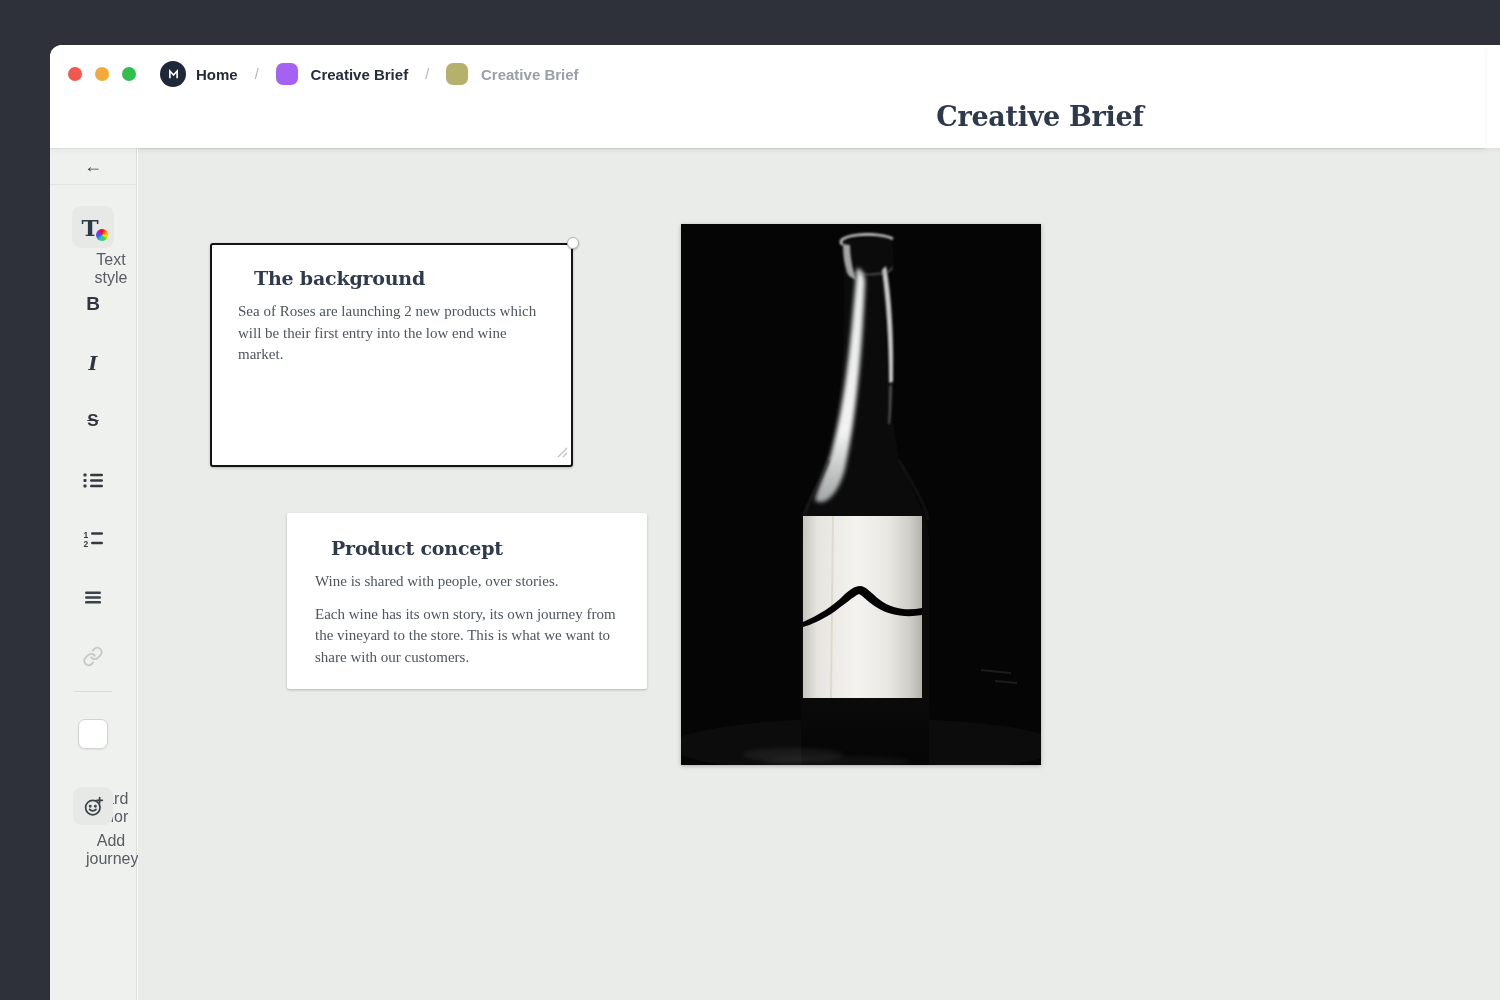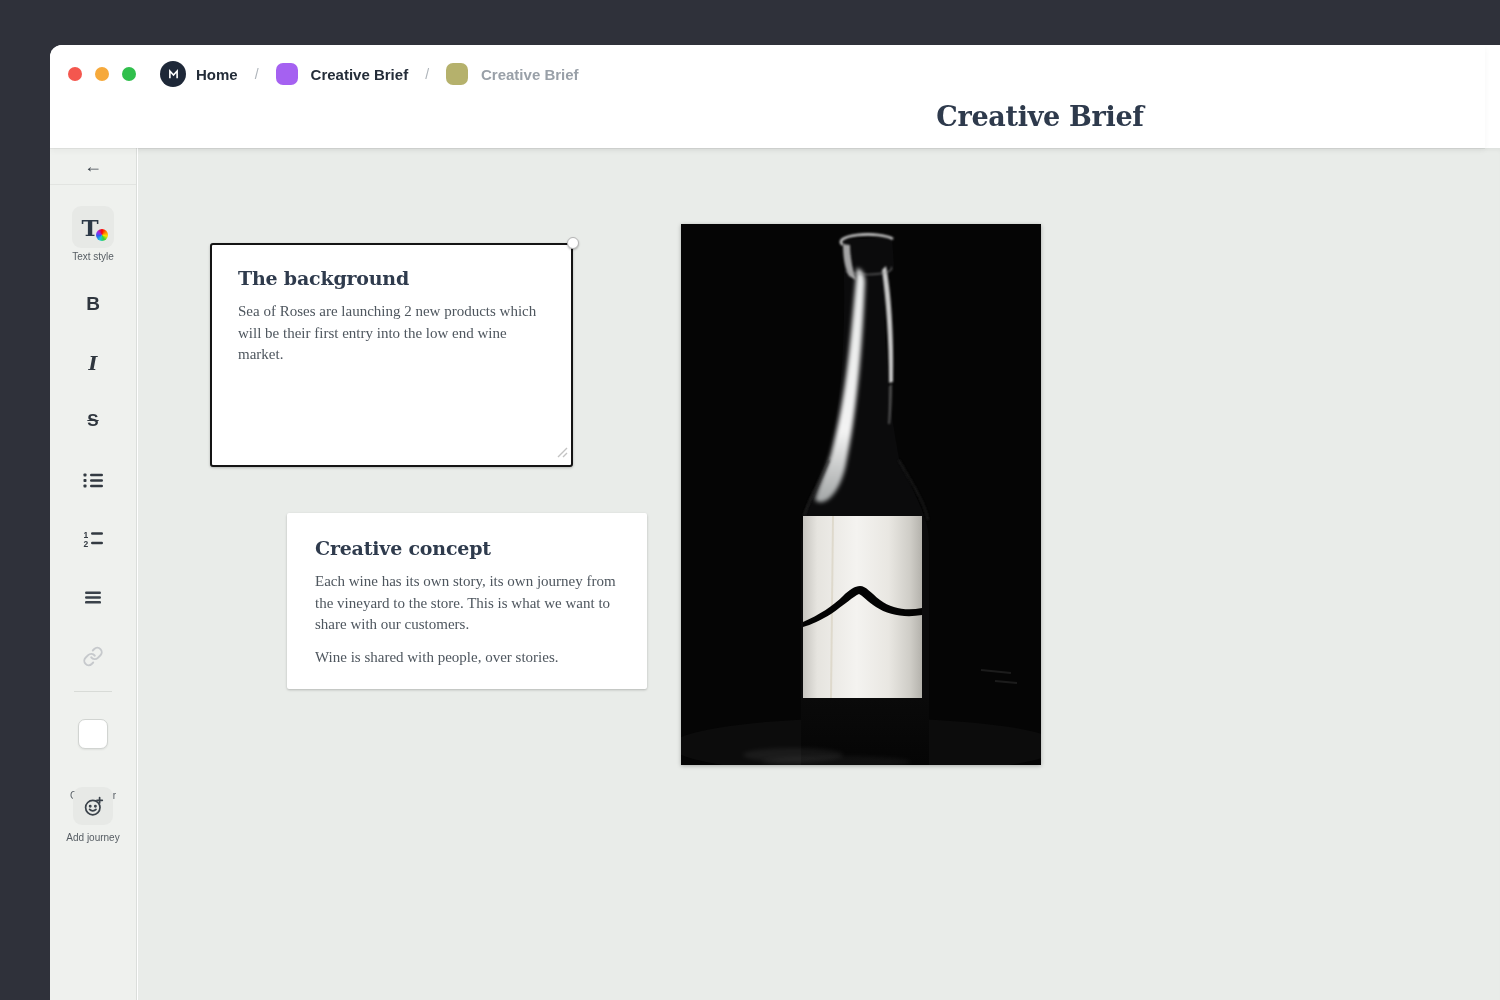--- a/index.html
+++ b/index.html
@@ -58,21 +58,21 @@
   }
   .tool-square {
     position:absolute; left:22px; width:42px; height:42px; background:#e7e9e6;
     border-radius:9px; display:flex; align-items:center; justify-content:center; cursor:pointer;
   }
   .ts-glyph { font-family:"DejaVu Serif", serif; font-weight:bold; font-size:23px; color:#2c3947; margin-right:6px; }
   .color-wheel {
     position:absolute; right:6px; bottom:7px; width:12px; height:12px; border-radius:50%;
     background:conic-gradient(#f00,#ff8000,#ffe000,#35d435,#1fc4e0,#2f5cf0,#a028e8,#f00);
   }
-  .tool-label { position:absolute; width:100%; text-align:center; font-size:10px; color:#565d63; }
+  .tool-label { position:absolute; width:100%; text-align:center; font-size:16px; color:#565d63;padding-left:36px; }
   .tool-glyph { position:absolute; width:100%; text-align:center; color:#2f363e; cursor:pointer; }
   .glyph-b { font-weight:bold; font-size:19px; }
   .glyph-i { font-family:"DejaVu Serif", serif; font-style:italic; font-weight:bold; font-size:19px; }
   .glyph-s { font-weight:600; font-size:17px; text-decoration:line-through; }
   .tool-icon { position:absolute; left:50%; transform:translateX(-50%); cursor:pointer; }
   .tool-icon.disabled { cursor:default; }
   .tool-divider { position:absolute; left:24px; width:38px; border-top:1px solid #d8dbd7; }
   .swatch {
     position:absolute; left:28px; width:30px; height:30px; background:#fff;
     border:1px solid #d1d4d1; border-radius:7px; box-shadow:0 1px 2px rgba(0,0,0,.07); cursor:pointer;
@@ -81,21 +81,21 @@
   .canvas {
     position:absolute; left:88px; top:0; right:0; bottom:0; background:#e9ece9;
     box-shadow:inset 0 4px 5px -3px rgba(0,0,0,.07);
   }
   .note-card {
     position:absolute; background:#fff; border-radius:2px;
     box-shadow:0 1px 3px rgba(0,0,0,.15), 0 1px 2px rgba(0,0,0,.09);
     padding:24px 28px; cursor:pointer;
   }
   .note-card h2 {
-    margin:0 0 12px; font-family:"DejaVu Serif", serif; font-size:19px;
+    margin:0 16px 12px; font-family:"DejaVu Serif", serif; font-size:19px;
     color:#2f3b4d; letter-spacing:-0.2px; font-weight:bold;
   }
   .note-card p { margin:0 0 11px; font-size:15px; line-height:21.5px; color:#4e565e;font-family:Liberation Serif, serif; }
   .note-card p:last-child { margin-bottom:0; }
   .card-1 { left:72px; top:95px; width:363px; height:224px; border:2px solid #141414; border-radius:3px; padding:22px 26px; }
   .card-2 { left:149px; top:365px; width:360px; height:176px; }
   .corner-handle {
     position:absolute; right:-8px; top:-8px; width:12px; height:12px;
     background:#fff; border:1px solid #b5b5b5; border-radius:50%;
     box-shadow:0 1px 2px rgba(0,0,0,.25); cursor:grab;
@@ -217,23 +217,23 @@
         <p>Sea of Roses are launching 2 new products which will be their first entry into the low end wine market.</p>
         <span class="corner-handle"></span>
         <span class="resize-grip">
           <svg width="12" height="12" viewBox="0 0 12 12">
             <path d="M11 2 L2 11 M11 7 L7 11" stroke="#c3c3c3" stroke-width="1.4" fill="none"></path>
           </svg>
         </span>
       </section>
 
       <section class="note-card card-2">
-        <h2>Creative concept</h2>
+        <h2>Product concept</h2>
+        <p>Wine is shared with people, over stories.</p>
         <p>Each wine has its own story, its own journey from the vineyard to the store. This is what we want to share with our customers.</p>
-        <p>Wine is shared with people, over stories.</p>
       </section>
 
       <figure class="image-card">
         <svg width="360" height="541" viewBox="0 0 360 541">
           <defs>
             <linearGradient id="lbl" x1="0" y1="0" x2="1" y2="0">
               <stop offset="0" stop-color="#c7c5c0"></stop>
               <stop offset="0.12" stop-color="#e6e4df"></stop>
               <stop offset="0.45" stop-color="#f4f3f0"></stop>
               <stop offset="0.72" stop-color="#e9e7e2"></stop>

